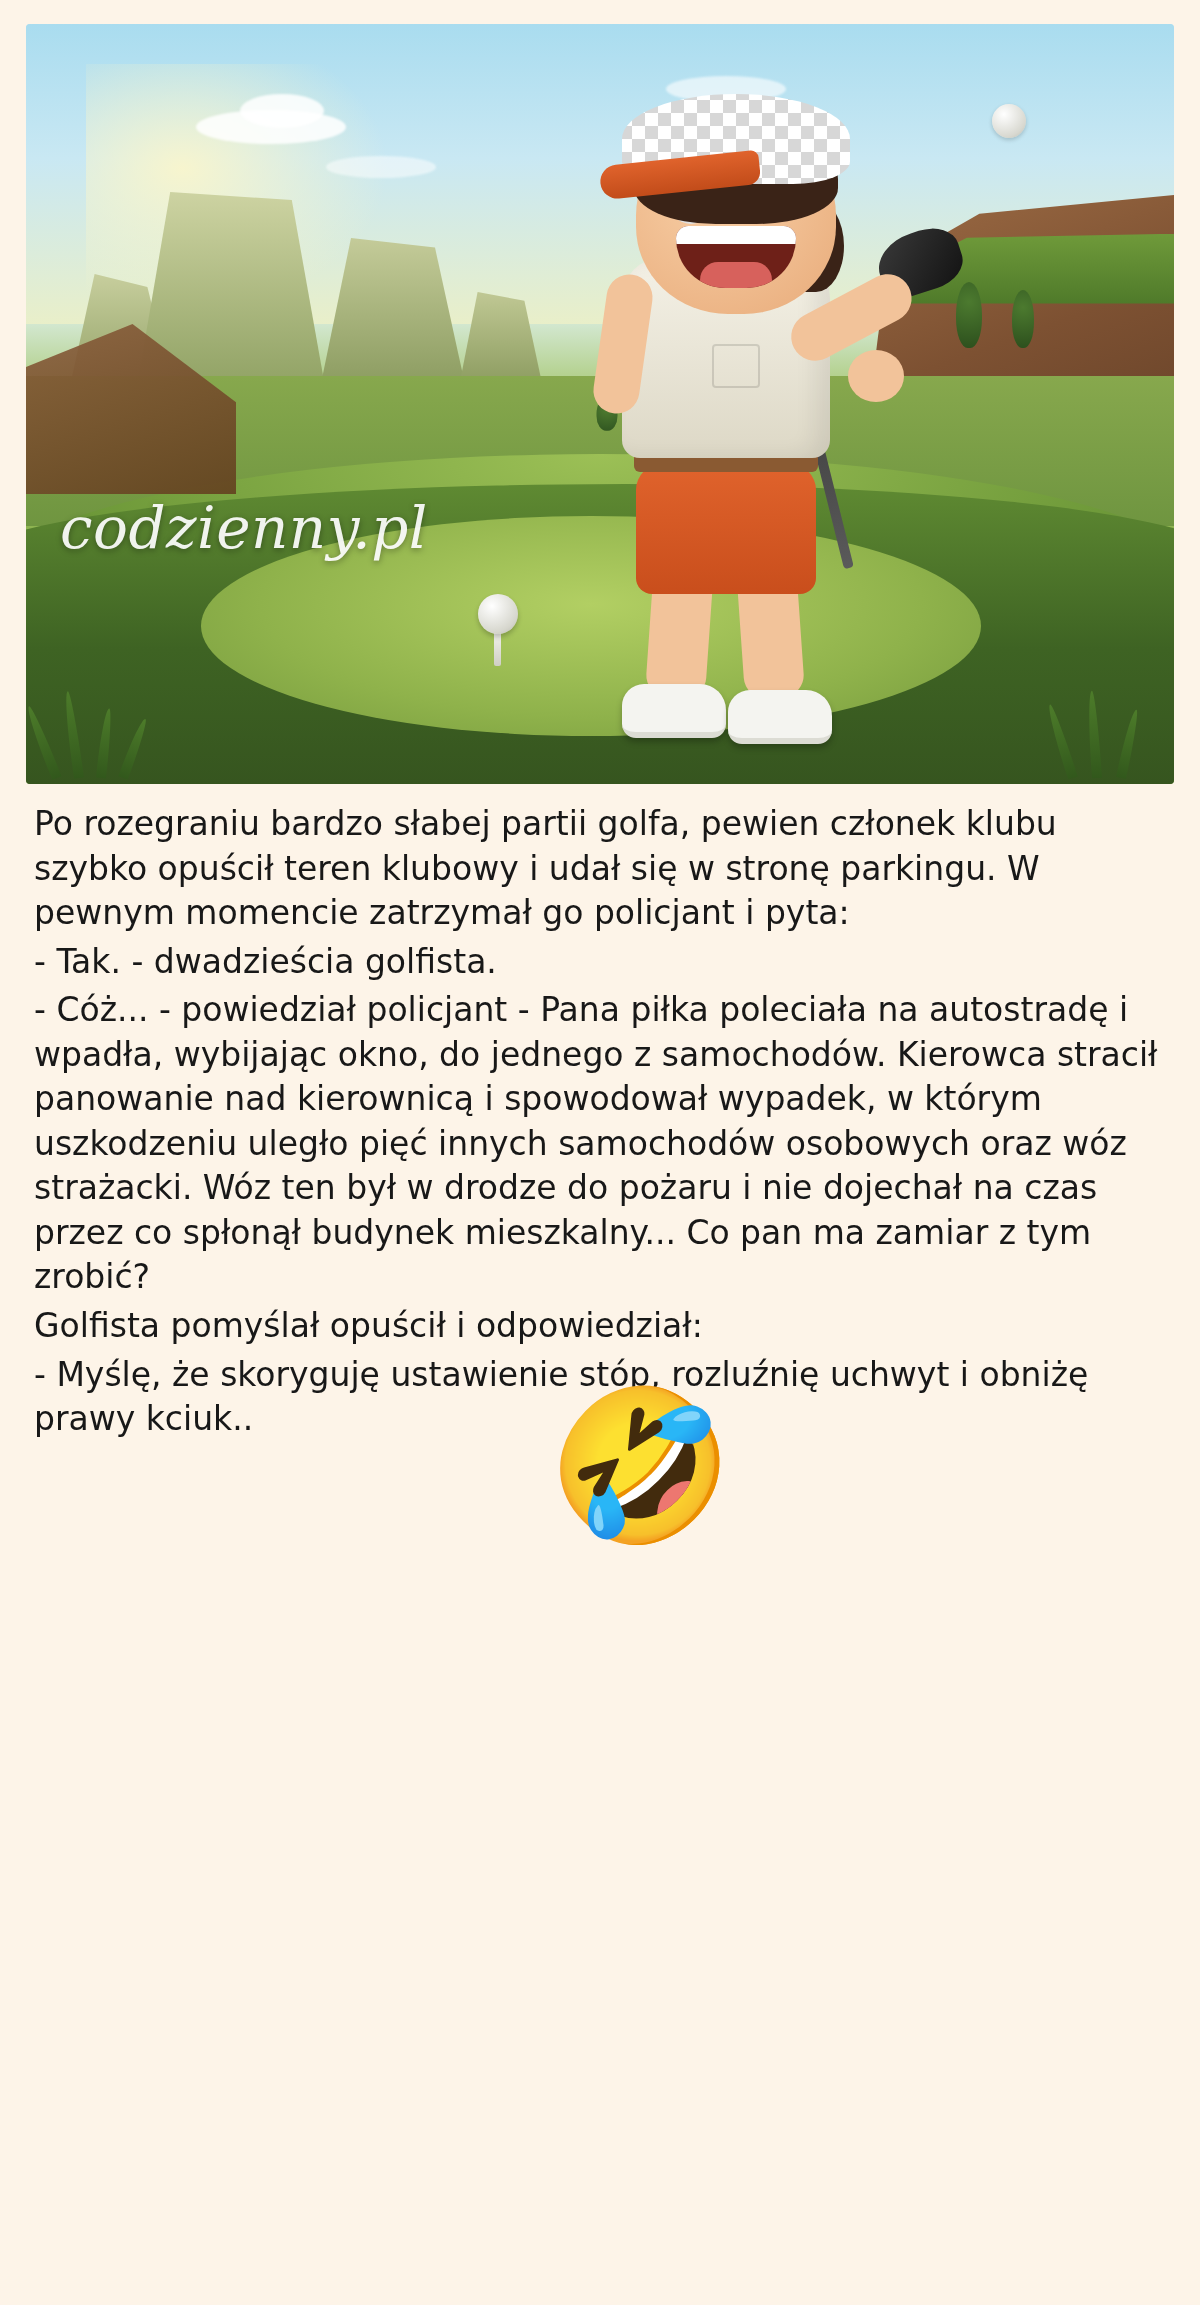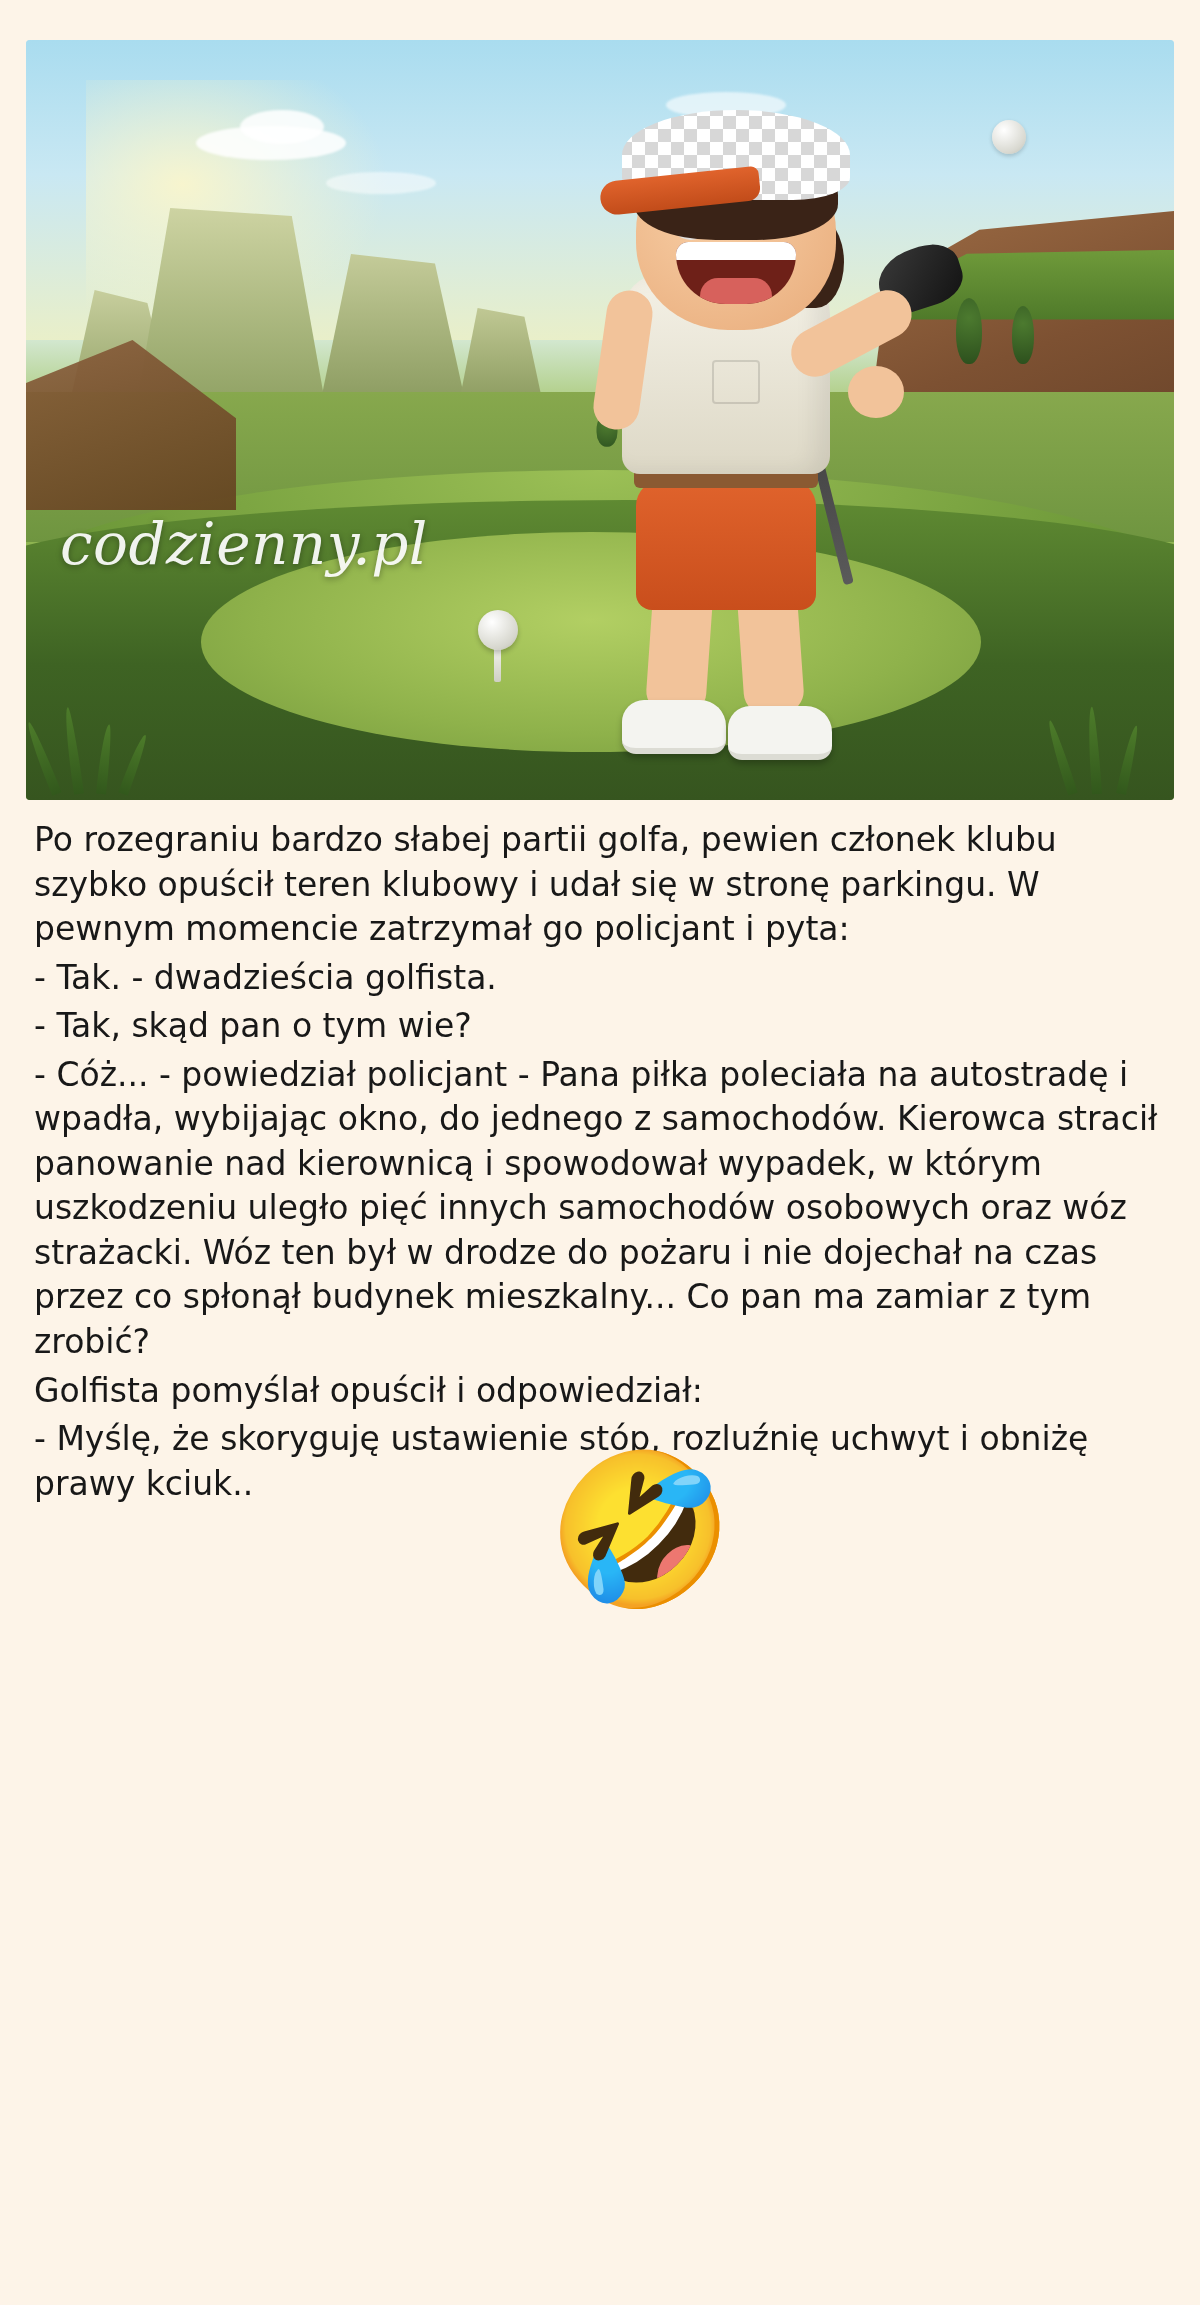--- a/index.html
+++ b/index.html
@@ -12,21 +12,21 @@
     min-height: 2305px;
     font-family: "DejaVu Sans", "Liberation Sans", sans-serif;
     color: #1d1d1d;
     -webkit-font-smoothing: antialiased;
   }
   .page {
     width: 1200px;
     min-height: 2305px;
     background: #fdf4e8;
     box-sizing: border-box;
-    padding: 40px 26px 0 26px;
+    padding: 24px 26px 0 26px;
     position: relative;
   }
 
   
   .illustration {
     position: relative;
     width: 1148px;
     height: 760px;
     border-radius: 4px;
     overflow: hidden;
@@ -356,21 +356,20 @@
     <div class="tuft g5"></div>
     <div class="tuft g6"></div>
     <div class="tuft g7"></div>
 
     <div class="watermark">codzienny.pl</div>
   </div>
 
   <div class="joke">
     <p>Po rozegraniu bardzo słabej partii golfa, pewien członek klubu szybko opuścił teren klubowy i udał się w stronę parkingu. W pewnym momencie zatrzymał go policjant i pyta:</p>
     <p>- Tak. - dwadzieścia golfista.</p>
-    <p>- Tak, skąd pan o tym wie?</p>
     <p>- Cóż... - powiedział policjant - Pana piłka poleciała na autostradę i wpadła, wybijając okno, do jednego z samochodów. Kierowca stracił panowanie nad kierownicą i spowodował wypadek, w którym uszkodzeniu uległo pięć innych samochodów osobowych oraz wóz strażacki. Wóz ten był w drodze do pożaru i nie dojechał na czas przez co spłonął budynek mieszkalny... Co pan ma zamiar z tym zrobić?</p>
     <p>Golfista pomyślał opuścił i odpowiedział:</p>
     <p>- Myślę, że skoryguję ustawienie stóp, rozluźnię uchwyt i obniżę prawy kciuk..</p>
   </div>
 
   <div class="emoji-wrap">
     <span class="emoji">🤣</span>
   </div>
 
 </div>

